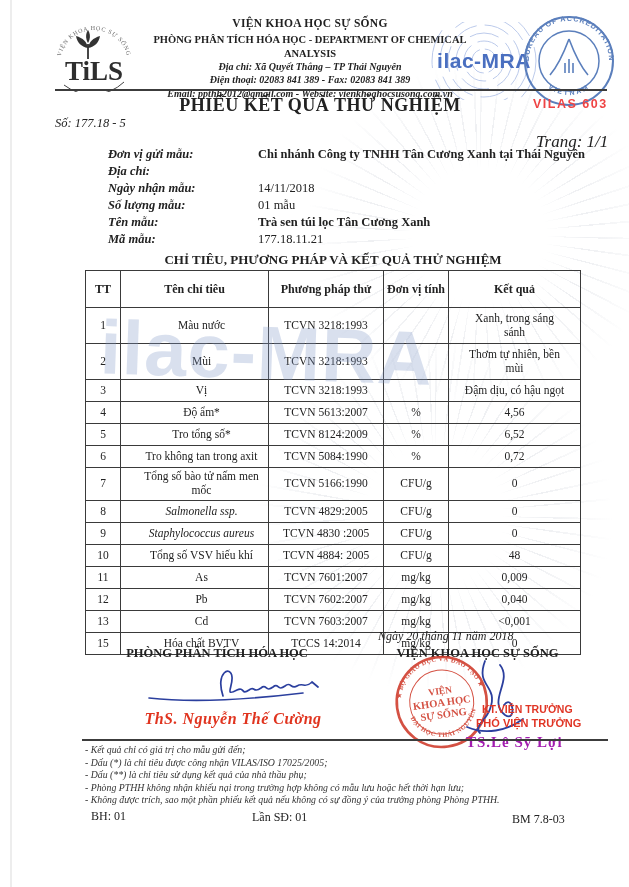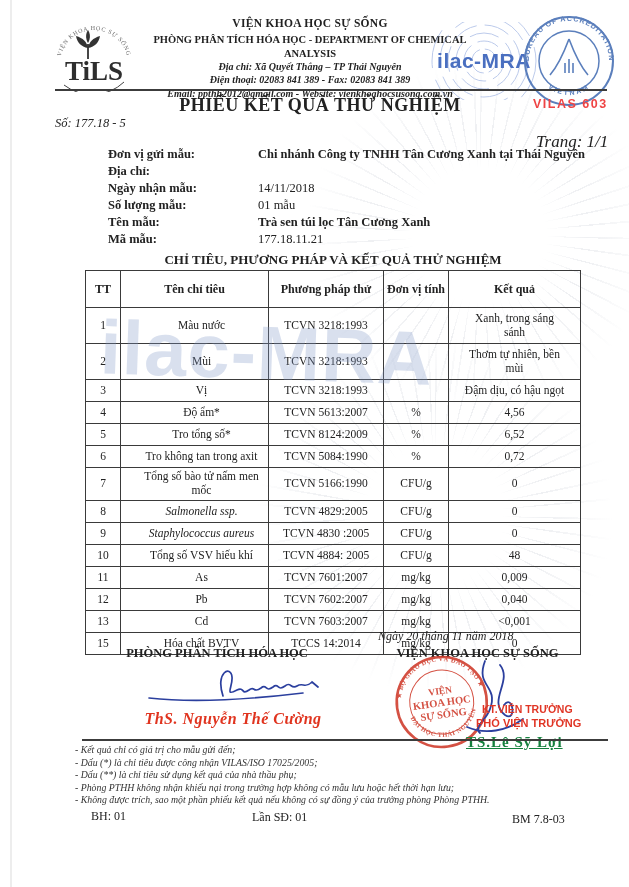--- a/index.html
+++ b/index.html
@@ -15,21 +15,21 @@
   .org{font-weight:bold;font-size:11.5px;letter-spacing:.3px;}
   .dept{font-weight:bold;font-size:10.5px;margin-top:3px;}
   .contact{font-weight:bold;font-style:italic;font-size:10px;margin-top:1px;}
   .divider{left:55px;top:89px;width:552px;height:2px;background:#3c3c3c;}
   .doc-title{left:110px;top:95px;width:420px;text-align:center;font-weight:bold;font-size:18px;letter-spacing:.5px;}
   .so{left:55px;top:116px;font-style:italic;font-size:12.5px;}
   .trang{left:536px;top:132px;font-style:italic;font-size:17px;}
   
   .info{left:108px;top:148px;width:500px;}
   .info-row{display:flex;margin-bottom:4.6px;font-size:12.5px;line-height:1;align-items:baseline;}
-  .info-row .lbl{width:122px;font-weight:bold;flex:none;}
+  .info-row .lbl{width:122px;font-weight:bold;font-style:italic;flex:none;}
   .info-row .val{flex:1;margin-left:28px;}
   .v-bold{font-weight:bold;}
   
   .sec-title{left:85px;top:252px;width:496px;text-align:center;font-weight:bold;font-size:13px;}
   table{position:absolute;left:85px;top:270px;border-collapse:collapse;table-layout:fixed;width:496px;}
   th,td{border:1px solid #3a3a3a;font-size:11.5px;line-height:1.18;padding:1px 3px;text-align:center;vertical-align:middle;}
   th{font-weight:bold;font-size:12px;height:34px;}
   td.name{text-align:center;padding-left:17px;}
   td.result,td.name{white-space:pre-line;}
   .it{font-style:italic;}
@@ -37,24 +37,24 @@
   .row-mid td{height:30px;}
   .row-std td{height:19px;}
   
   .date-line{left:378px;top:629px;width:200px;font-style:italic;font-size:12px;}
   .sig-title-left{left:112px;top:646px;width:210px;text-align:center;font-weight:bold;font-size:12.5px;}
   .sig-title-right{left:380px;top:646px;width:195px;text-align:center;font-weight:bold;font-size:12.5px;}
   .red-name-left{left:118px;top:710px;width:230px;text-align:center;color:#e0341f;font-weight:bold;font-style:italic;font-size:16px;letter-spacing:.5px;}
   .red-role{position:absolute;color:#e03525;font-weight:bold;font-family:"Liberation Sans","DejaVu Sans",sans-serif;}
   .role1{left:482px;top:703px;font-size:10.5px;}
   .role2{left:476px;top:717px;font-size:11px;}
-  .red-signer{left:466px;top:734px;font-size:15px;color:#15803d;font-weight:bold;letter-spacing:1px;text-decoration:underline;}
+  .red-signer{left:466px;top:734px;font-size:15px;color:#a21caf;font-weight:bold;letter-spacing:1px;}
   .rule-bottom{left:82px;top:739px;width:526px;height:1.5px;background:#3c3c3c;}
   
-  .footnotes{left:75px;top:744px;width:525px;}
+  .footnotes{left:85px;top:744px;width:525px;}
   .footnote{font-style:italic;font-size:9.8px;line-height:12.5px;color:#333;}
   .footer-bh{left:91px;top:809px;font-size:12px;}
   .footer-lan{left:252px;top:810px;font-size:12px;}
   .footer-bm{left:512px;top:812px;font-size:12px;}
   
   .wm-text{left:100px;top:312px;width:500px;font-family:"Liberation Sans","DejaVu Sans",sans-serif;
     font-weight:bold;font-size:76px;color:rgba(128,152,198,.30);letter-spacing:1px;
     transform:rotate(2deg);pointer-events:none;}
   .sunburst{position:absolute;border-radius:50%;pointer-events:none;
     background:repeating-conic-gradient(rgba(150,158,175,.18) 0deg .7deg, transparent .7deg 6.5deg);

